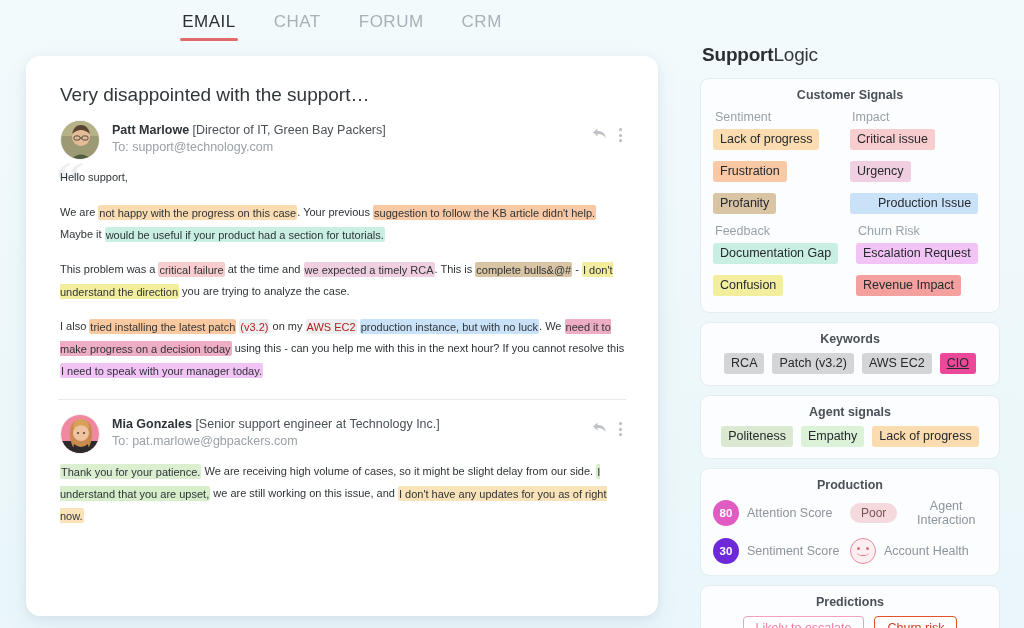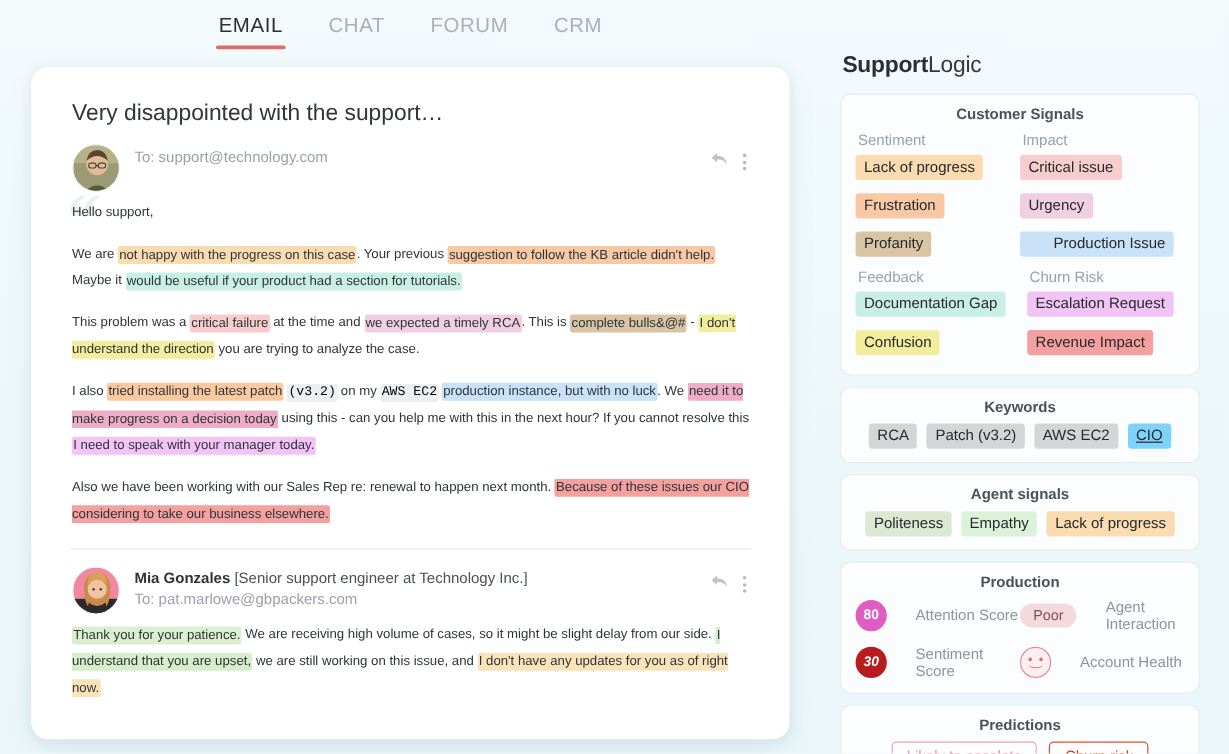--- a/index.html
+++ b/index.html
@@ -71,21 +71,21 @@
     margin: 0 0 13px 0;
     font-size: 11px; line-height: 22px; color: #2f3438;
   }
   .greeting { color: #8d949a; position: relative; z-index: 2; }
   .quote-mark {
     position: absolute; left: -4px; top: -12px; z-index: 1;
     font-size: 56px; color: #eceff1; line-height: 1;
     font-family: "Liberation Serif", serif; font-weight: 700;
   }
   mark { padding: 1.5px 1px; border-radius: 2px; background: none; color: inherit; }
-  .muted-kw { background: #eceff0; color: #000000; font-family: Liberation Mono, monospace; }
+  .muted-kw { background: #eceff0; color: #b91c1c; }
   .sep { border: 0; border-top: 1px solid #e8eaec; margin: 18px 4px 14px 4px; }
 
   
   .sidebar { position: absolute; left: 700px; top: 44px; width: 300px; }
   .brand { font-size: 19px; color: #2a2f34; margin: 0 0 12px 2px; letter-spacing: -.2px; }
   .brand b { font-weight: 700; }
   .brand span { font-weight: 400; color: #33383d; }
 
   .panel {
     background: #fbfdfe; border: 1px solid #e3edf2; border-radius: 9px;
@@ -102,21 +102,21 @@
   .chip {
     display: inline-block; font-size: 12.5px; line-height: 17px;
     padding: 2px 7px; border-radius: 3px; color: #26292d; white-space: nowrap;
     cursor: pointer;
   }
   .chips-col .chip { margin-bottom: 5px; display: block; width: max-content; }
   .chips-row { display: flex; gap: 8px; justify-content: center; flex-wrap: wrap; }
 
   
   .assess-grid { display: flex; flex-wrap: wrap; row-gap: 11px; }
-  .assess-item { width: 50%; display: flex; align-items: center; gap: 24px; }
+  .assess-item { width: 50%; display: flex; align-items: center; gap: 8px; text-align: center; }
   .score-circle {
     width: 26px; height: 26px; border-radius: 50%;
     display: flex; align-items: center; justify-content: center;
     color: #fff; font-size: 11.5px; font-weight: 600; flex: 0 0 26px;
   }
   .pill-badge {
     padding: 3px 11px; border-radius: 13px; font-size: 12px;
     color: #7d5258; background: #f4dadd; font-weight: 500;
   }
   .assess-label { font-size: 12.5px; color: #8d949b; }
@@ -162,20 +162,24 @@
           <rect y="0" width="40" height="15" fill="#b6b288"></rect>
           <circle cx="20" cy="16" r="9" fill="#e4bb97"></circle>
           <path d="M11 13 q9 -8 18 0 q-2 -9 -9 -9 q-7 0 -9 9z" fill="#5a4432"></path>
           <rect x="13" y="15" width="6" height="4" rx="1.6" fill="none" stroke="#45443f" stroke-width="1"></rect>
           <rect x="21" y="15" width="6" height="4" rx="1.6" fill="none" stroke="#45443f" stroke-width="1"></rect>
           <path d="M19 17 h2" stroke="#45443f" stroke-width="1"></path>
           <path d="M8 40 q12 -13 24 0z" fill="#4f5d3c"></path>
         </svg>
       </div>
       <div class="who">
+        <div class="who-line">
+          <span class="who-name">Patt Marlowe</span>
+          <span class="who-role">[Director of IT, Green Bay Packers]</span>
+        </div>
         <div class="who-to">To: support@technology.com</div>
       </div>
       <div class="msg-actions">
         <span class="icon-btn">
           <svg width="15" height="13" viewBox="0 0 15 13" aria-hidden="true">
               <path d="M5.5 1.5 L1 5.5 L5.5 9.5 V7 C10 7 12.5 8.5 13.5 11.5 C13.5 6 10.5 4 5.5 4 Z" fill="#8b9298"></path>
             </svg>
         </span>
         <span class="icon-btn dots">
             <i></i>
@@ -184,21 +188,20 @@
           </span>
       </div>
     </div>
 
     <div class="body-text">
       <div class="quote-mark">“</div>
       <p class="greeting">Hello support,</p>
       <p>We are <mark style="background: rgb(251, 220, 176);">not happy with the progress on this case</mark>. Your previous <mark style="background: rgb(248, 201, 164);">suggestion to follow the KB article didn't help.</mark> Maybe it <mark style="background: rgb(201, 239, 227);">would be useful if your product had a section for tutorials.</mark></p>
       <p>This problem was a <mark style="background: rgb(248, 205, 206);">critical failure</mark> at the time and <mark style="background: rgb(240, 207, 226);">we expected a timely RCA</mark>. This is <mark style="background: rgb(217, 196, 163);">complete bulls&amp;@#</mark> - <mark style="background: rgb(243, 238, 158);">I don't understand the direction</mark> you are trying to analyze the case.</p>
       <p>I also <mark style="background: rgb(251, 201, 160);">tried installing the latest patch</mark> <mark class="muted-kw" style="background: rgb(236, 239, 240);">(v3.2)</mark> on my <mark class="muted-kw" style="background: rgb(236, 239, 240);">AWS EC2</mark> <mark style="background: rgb(201, 226, 248);">production instance, but with no luck</mark>. We <mark style="background: rgb(238, 173, 196);">need it to make progress on a decision today</mark> using this - can you help me with this in the next hour? If you cannot resolve this <mark style="background: rgb(242, 195, 245);">I need to speak with your manager today.</mark></p>
-      <p>Also we have been working with our Sales Rep re: renewal to happen next month. <mark style="background: rgb(243, 160, 158);">Because of these issues our CIO considering to take our business elsewhere.</mark></p>
     </div>
 
     <hr class="sep">
 
     <div class="msg-head">
       <div class="avatar">
         <svg viewBox="0 0 40 40" width="40" height="40" aria-hidden="true">
           <rect width="40" height="40" fill="#f0899f"></rect>
           <rect y="26" width="40" height="14" fill="#2d2a2d"></rect>
           <path d="M9 18 q0 -13 11 -13 q11 0 11 13 q0 8 -3 14 h-16 q-3 -6 -3 -14z" fill="#c98b4d"></path>
@@ -275,21 +278,21 @@
         </div>
       </div>
     </div>
 
     <div class="panel">
       <div class="panel-title">Keywords</div>
       <div class="chips-row">
           <span class="chip" style="background: rgb(211, 213, 214);">RCA</span>
           <span class="chip" style="background: rgb(211, 213, 214);">Patch (v3.2)</span>
           <span class="chip" style="background: rgb(211, 213, 214);">AWS EC2</span>
-          <span class="chip" style="background: #7dd3fc; text-decoration: underline;">CIO</span>
+          <span class="chip" style="background: #ec4899; text-decoration: underline;">CIO</span>
         </div>
     </div>
 
     <div class="panel">
       <div class="panel-title">Agent signals</div>
       <div class="chips-row">
           <span class="chip" style="background: rgb(219, 233, 210);">Politeness</span>
           <span class="chip" style="background: rgb(220, 242, 216);">Empathy</span>
           <span class="chip" style="background: rgb(251, 220, 176);">Lack of progress</span>
         </div>
@@ -300,21 +303,21 @@
       <div class="assess-grid">
           <div class="assess-item">
             <div class="score-circle" style="background: rgb(224, 92, 194);">80</div>
             <div class="assess-label">Attention Score</div>
           </div>
           <div class="assess-item">
             <div class="pill-badge">Poor</div>
             <div class="assess-label">Agent Interaction</div>
           </div>
           <div class="assess-item">
-            <div class="score-circle" style="background: #b91c1c; font-style: italic;">30</div>
+            <div class="score-circle" style="background: #6d28d9;">30</div>
             <div class="assess-label">Sentiment Score</div>
           </div>
           <div class="assess-item">
             <div class="face">
               <i class="eye l"></i>
               <i class="eye r"></i>
               <i class="mouth"></i>
             </div>
             <div class="assess-label">Account Health</div>
           </div>

